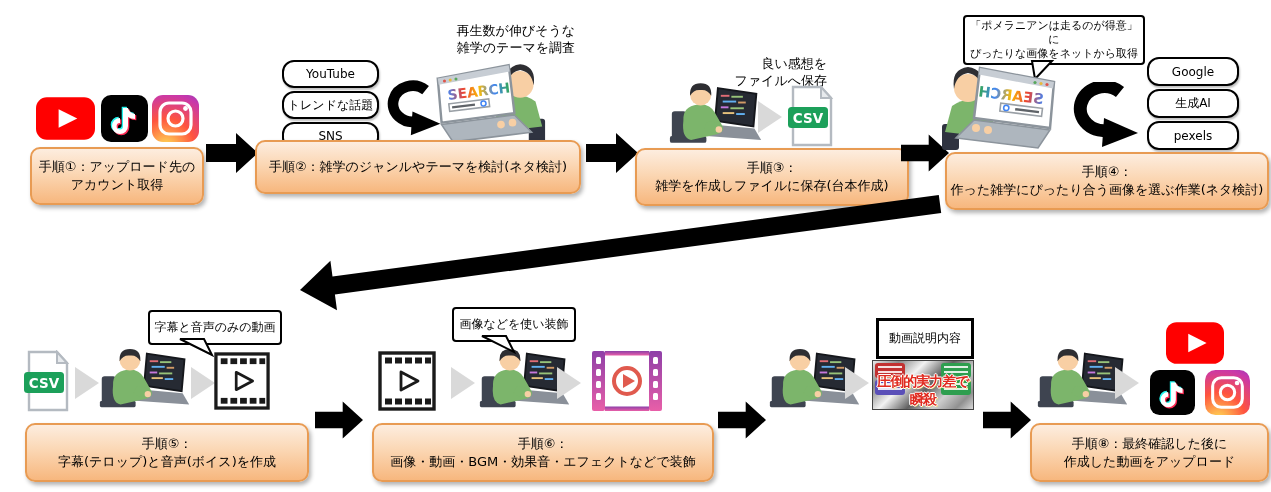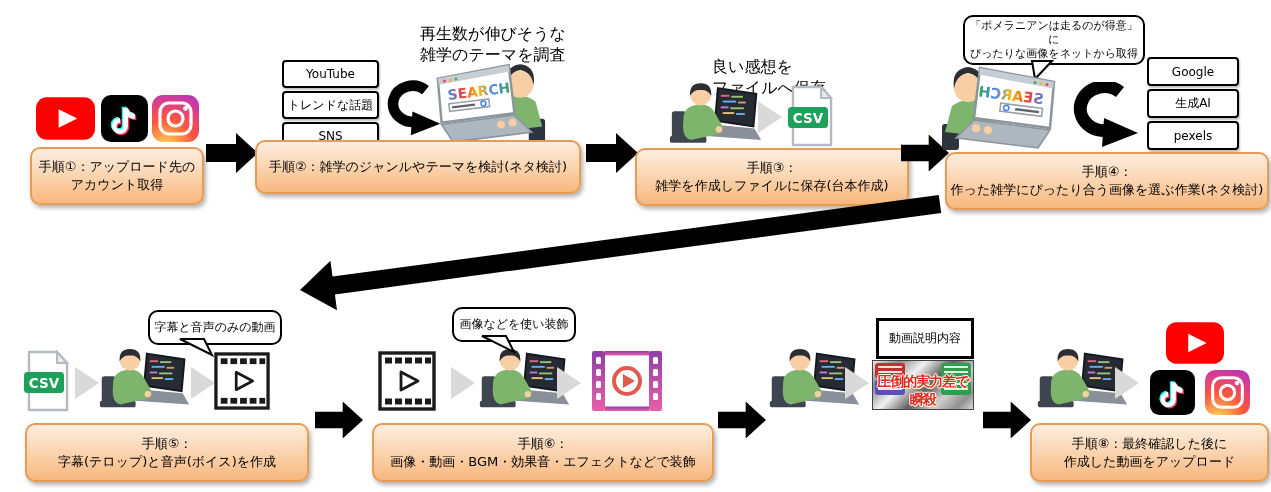--- a/index.html
+++ b/index.html
@@ -5,28 +5,28 @@
   html,body{margin:0;padding:0;background:#fff;}
   #canvas{position:relative;width:1271px;height:492px;background:#fff;overflow:hidden;
           font-family:"DejaVu Sans","Liberation Sans",sans-serif;color:#000;}
   .abs{position:absolute;}
   .step-box{position:absolute;border:2px solid #E89B53;border-radius:10px;
             background:linear-gradient(#FDEDDF 0%,#FBD7B4 45%,#F7B77E 100%);
             box-shadow:2px 3px 4px rgba(0,0,0,.30);
             display:flex;align-items:center;justify-content:center;text-align:center;
             font-size:13px;line-height:1.35;}
   .ml{white-space:pre-line;}
-  .pill{position:absolute;background:#fff;border:2px solid #000;border-radius:4px;
+  .pill{position:absolute;background:#fff;border:2px solid #000;border-radius:12px;
         display:flex;align-items:center;justify-content:center;font-size:12px;
         box-shadow:1px 2px 2px rgba(0,0,0,.25);}
-  .note{position:absolute;font-size:16px;line-height:1.3;text-align:left;}
+  .note{position:absolute;font-size:13px;line-height:1.3;text-align:right;font-family:Liberation Mono, monospace;}
   .bubble{position:absolute;background:#fff;border:2px solid #000;
           display:flex;align-items:center;justify-content:center;text-align:center;
           font-size:12px;line-height:1.3;}
-  .bubble.rounded{border-radius:10px;}
+  .bubble.rounded{border-radius:4px;}
   .tail{position:absolute;overflow:visible;}
   .mirror{transform:scaleX(-1);}
   
   .thumb{position:absolute;border:1px solid #444;overflow:hidden;
          background:linear-gradient(135deg,#e8e8e8 0%,#8a8a8a 18%,#f2f2f2 36%,#606060 55%,#cfcfcf 72%,#909090 88%,#d8d8d8 100%);}
   .chip{position:absolute;width:30px;height:15px;border-radius:3px;
         background-image:repeating-linear-gradient(rgba(255,255,255,.85) 0 2px,rgba(255,255,255,0) 2px 5px);
         background-size:24px 10px;background-position:3px 3px;background-repeat:no-repeat;}
   .thumb-cap{position:absolute;left:0;right:0;bottom:0;text-align:center;
              font-size:14px;font-weight:bold;letter-spacing:-1px;color:#E02A1F;

